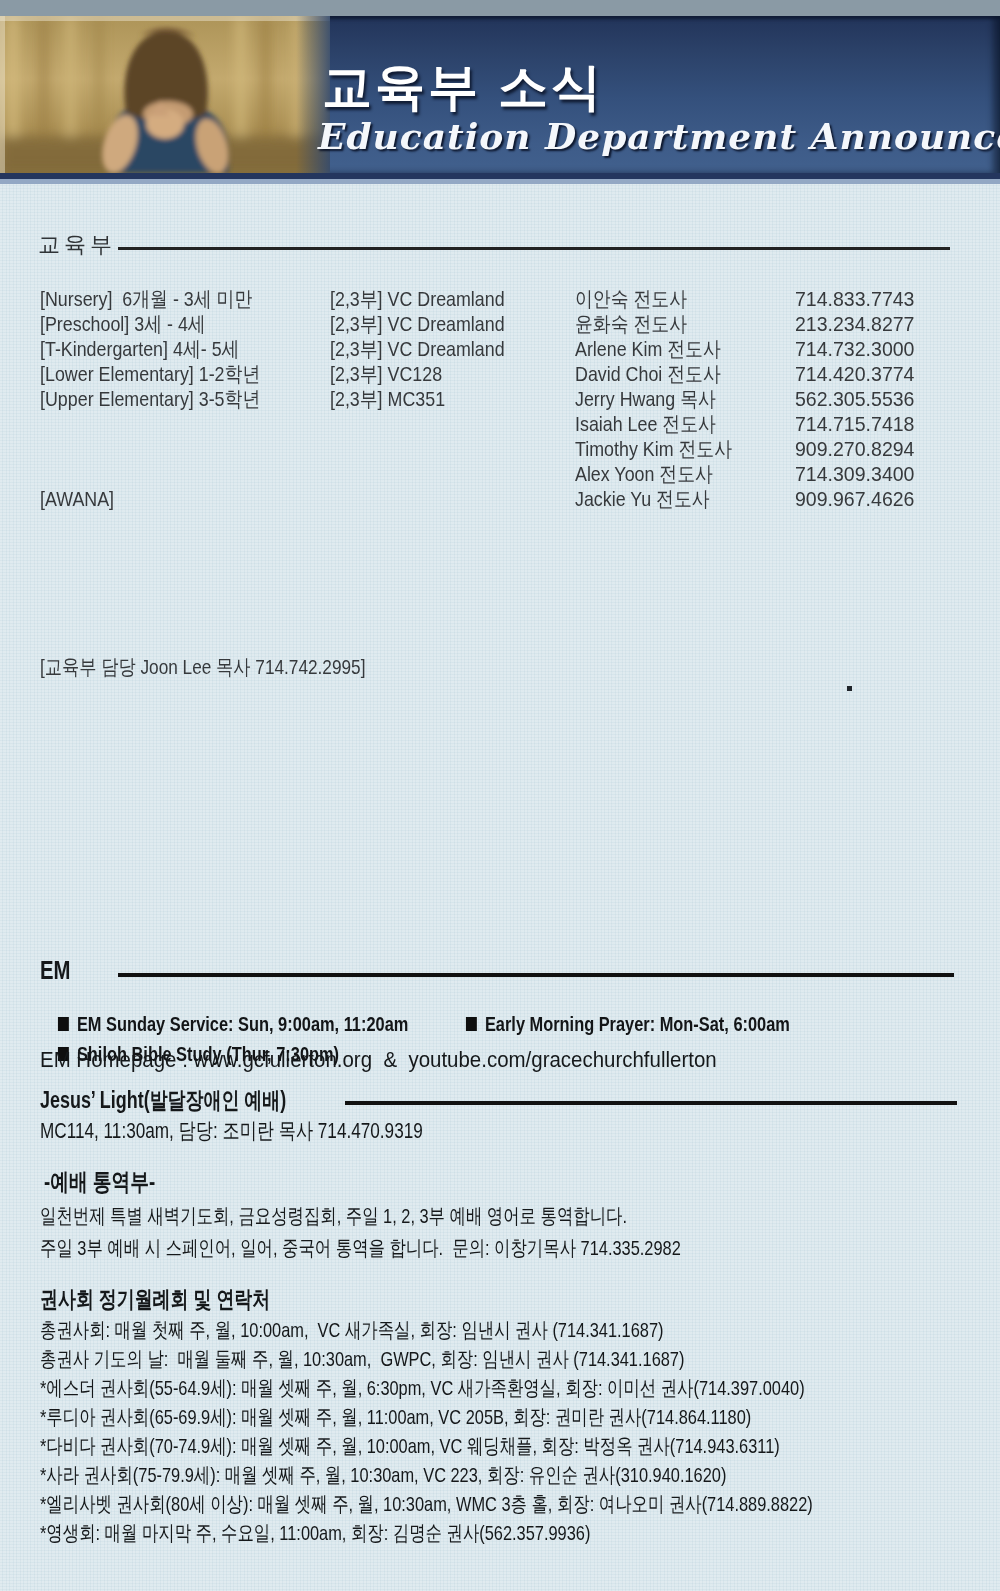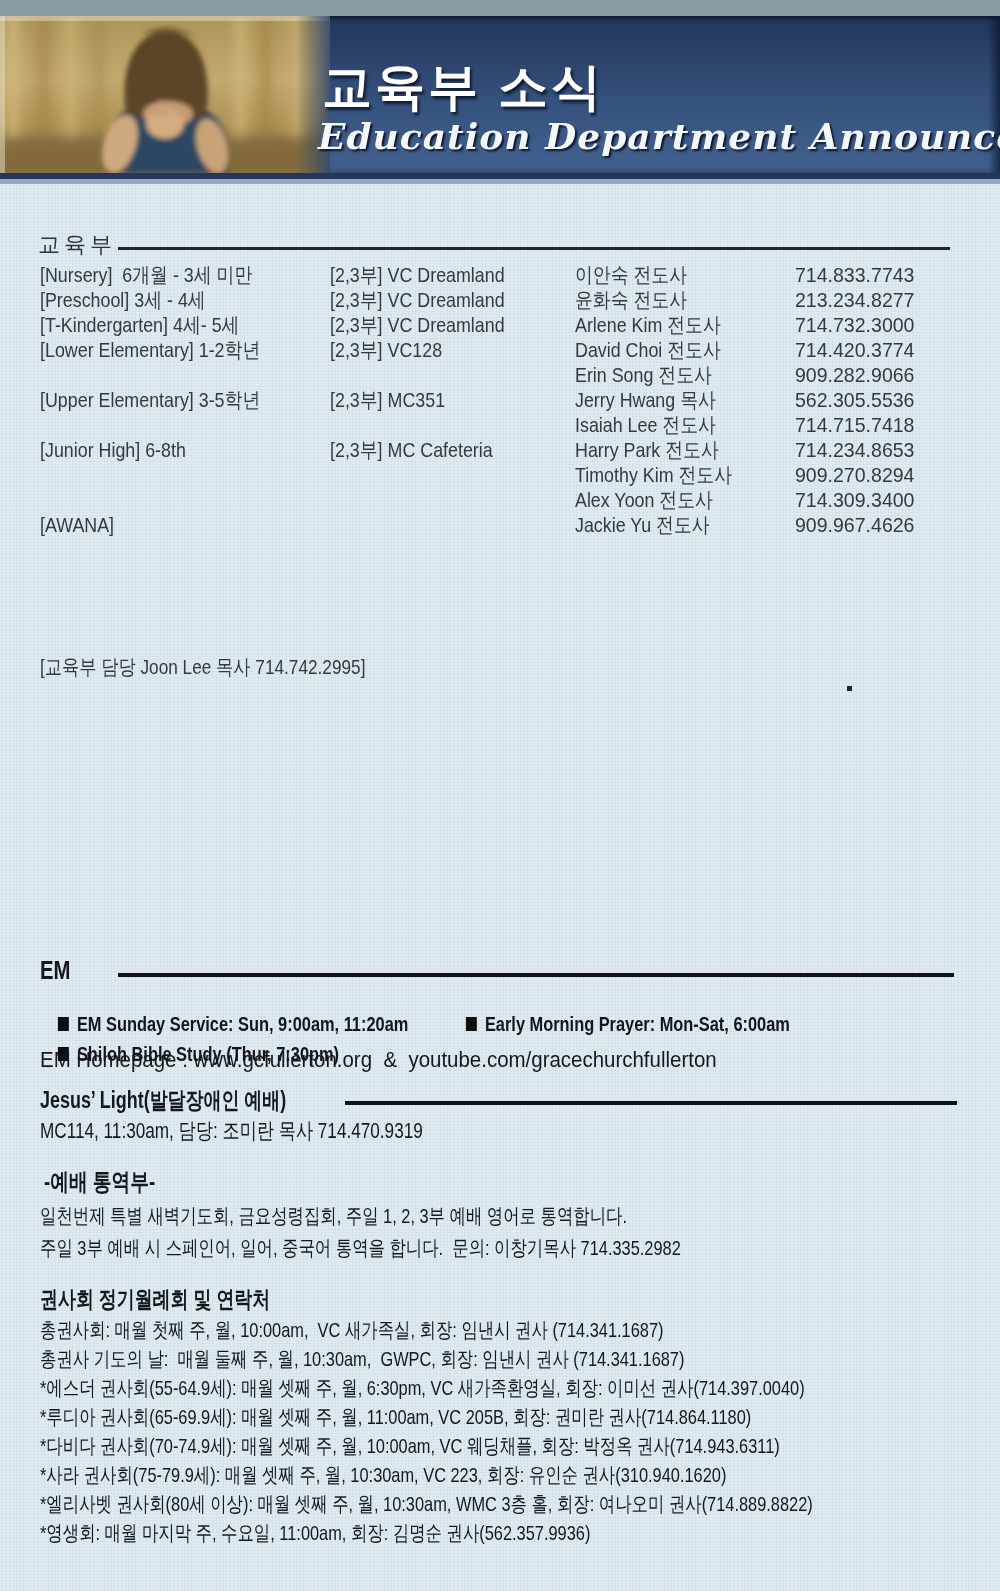--- a/index.html
+++ b/index.html
@@ -33,21 +33,21 @@
   .strip2{left:0; top:163px; width:1000px; height:5px; background:#93a8c4;}
   .bottom-strip{left:0; top:1580px; width:1000px; height:11px;
     background:linear-gradient(180deg, rgba(190,212,222,.25), #b6cbd6);}
   
   .t{position:absolute; white-space:pre; color:#36393c;}
   .cond{transform:scaleX(0.82); transform-origin:0 50%;}
   .cond2{transform:scaleX(0.78); transform-origin:0 50%;}
   .dark{color:#15181a;}
   .hline{position:absolute; background:#222; height:3px;}
   
-  .edu-rows{left:40px; top:246px; width:920px; height:350px;}
+  .edu-rows{left:40px; top:270px; width:920px; height:350px;}
   .erow{position:relative; height:25px;}
   .cell{position:absolute; top:0; height:25px; line-height:25px; font-size:21px; white-space:pre;
         transform:scaleX(0.85); transform-origin:0 50%; color:#36393c;}
   .c1{left:0;} .c2{left:290px;} .c3{left:535px;} .c4{left:755px; transform:scaleX(0.93);}
   
   .sq{display:inline-block; width:14px; height:14px; background:#0e0e0e; margin-right:10px;}
   .bullet-line{position:absolute; white-space:pre; font-size:21px; font-weight:600; color:#131517;
                transform:scaleX(0.78); transform-origin:0 50%;}
   .dot{left:847px; top:670px; width:5px; height:5px; background:#20242a;}
 </style>
@@ -128,42 +128,30 @@
         <span class="cell c3">Arlene Kim 전도사</span>
         <span class="cell c4">714.732.3000</span>
     </div>
     <div class="erow">
       <span class="cell c1">[Lower Elementary] 1-2학년</span>
         <span class="cell c2">[2,3부] VC128</span>
         <span class="cell c3">David Choi 전도사</span>
         <span class="cell c4">714.420.3774</span>
     </div>
     <div class="erow">
-      <span class="cell c1"></span>
-        <span class="cell c2"></span>
-        <span class="cell c3">Erin Song 전도사</span>
-        <span class="cell c4">909.282.9066</span>
-    </div>
-    <div class="erow">
       <span class="cell c1">[Upper Elementary] 3-5학년</span>
         <span class="cell c2">[2,3부] MC351</span>
         <span class="cell c3">Jerry Hwang 목사</span>
         <span class="cell c4">562.305.5536</span>
     </div>
     <div class="erow">
       <span class="cell c1"></span>
         <span class="cell c2"></span>
         <span class="cell c3">Isaiah Lee 전도사</span>
         <span class="cell c4">714.715.7418</span>
-    </div>
-    <div class="erow">
-      <span class="cell c1">[Junior High] 6-8th</span>
-        <span class="cell c2">[2,3부] MC Cafeteria</span>
-        <span class="cell c3">Harry Park 전도사</span>
-        <span class="cell c4">714.234.8653</span>
     </div>
     <div class="erow">
       <span class="cell c1"></span>
         <span class="cell c2"></span>
         <span class="cell c3">Timothy Kim 전도사</span>
         <span class="cell c4">909.270.8294</span>
     </div>
     <div class="erow">
       <span class="cell c1"></span>
         <span class="cell c2"></span>

